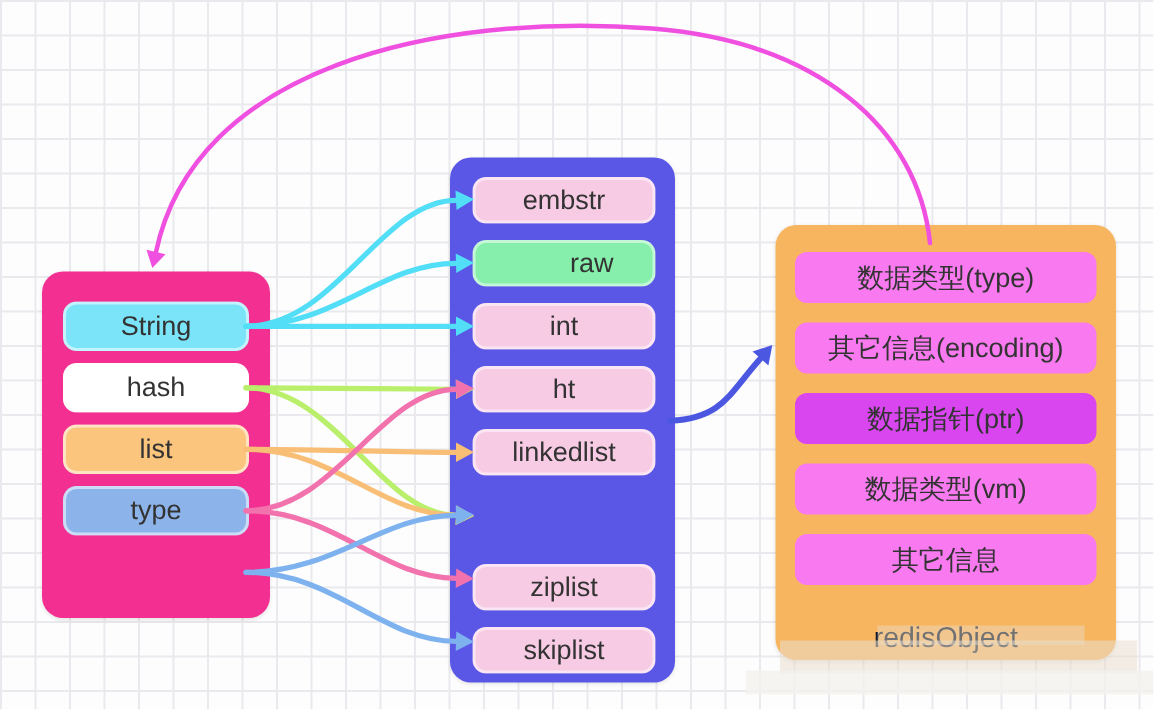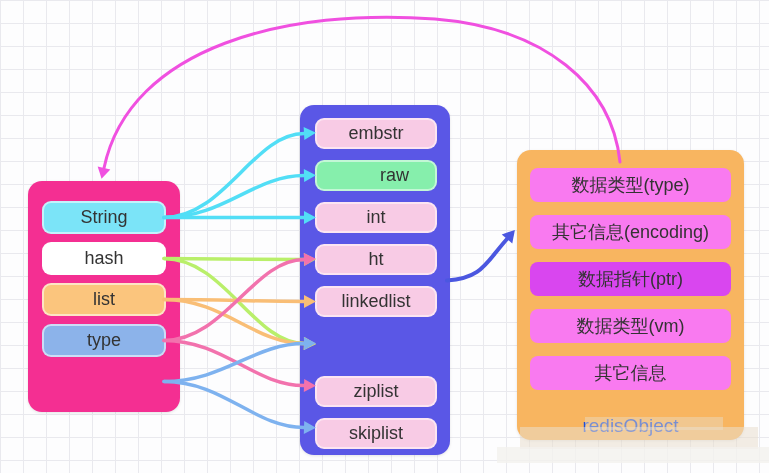--- a/index.html
+++ b/index.html
@@ -17,21 +17,21 @@
   .middle-box{left:300px;top:105px;width:150px;height:350px;padding:13px 13px 0 15px;gap:11px;}
   .right-box{left:517px;top:150px;width:227px;height:290px;padding:18px 13px 0 13px;gap:13px;}
   .pill{
     border-radius:9px;display:flex;align-items:center;justify-content:center;
     font-size:18px;color:#333;box-sizing:border-box;flex:0 0 auto;
     border:2px solid rgba(255,255,255,.55);
   }
   .left-box .pill{height:33px;}
   .middle-box .pill{height:31px;width:122px;border-color:rgba(255,255,255,.5);}
   .right-box .pill{height:34px;border:none;border-radius:8px;}
-  .caption{margin-top:12px;text-align:center;font-size:19px;color:#1d4ed8;font-weight:500;}
+  .caption{margin-top:12px;text-align:center;font-size:19px;color:#0f172a;font-weight:500;}
   #arrow-layer{position:absolute;left:0;top:0;pointer-events:none;}
   .smudge{position:absolute;pointer-events:none;}
   .smudge-a{left:585px;top:417px;width:138px;height:13px;background:rgba(233,221,201,.45);}
   .smudge-b{left:520px;top:427px;width:238px;height:22px;background:rgba(234,223,205,.55);}
   .smudge-c{left:497px;top:447px;width:272px;height:16px;background:rgba(243,241,237,.8);}
 </style>
 </head>
 <body>
 
 <div id="canvas">

